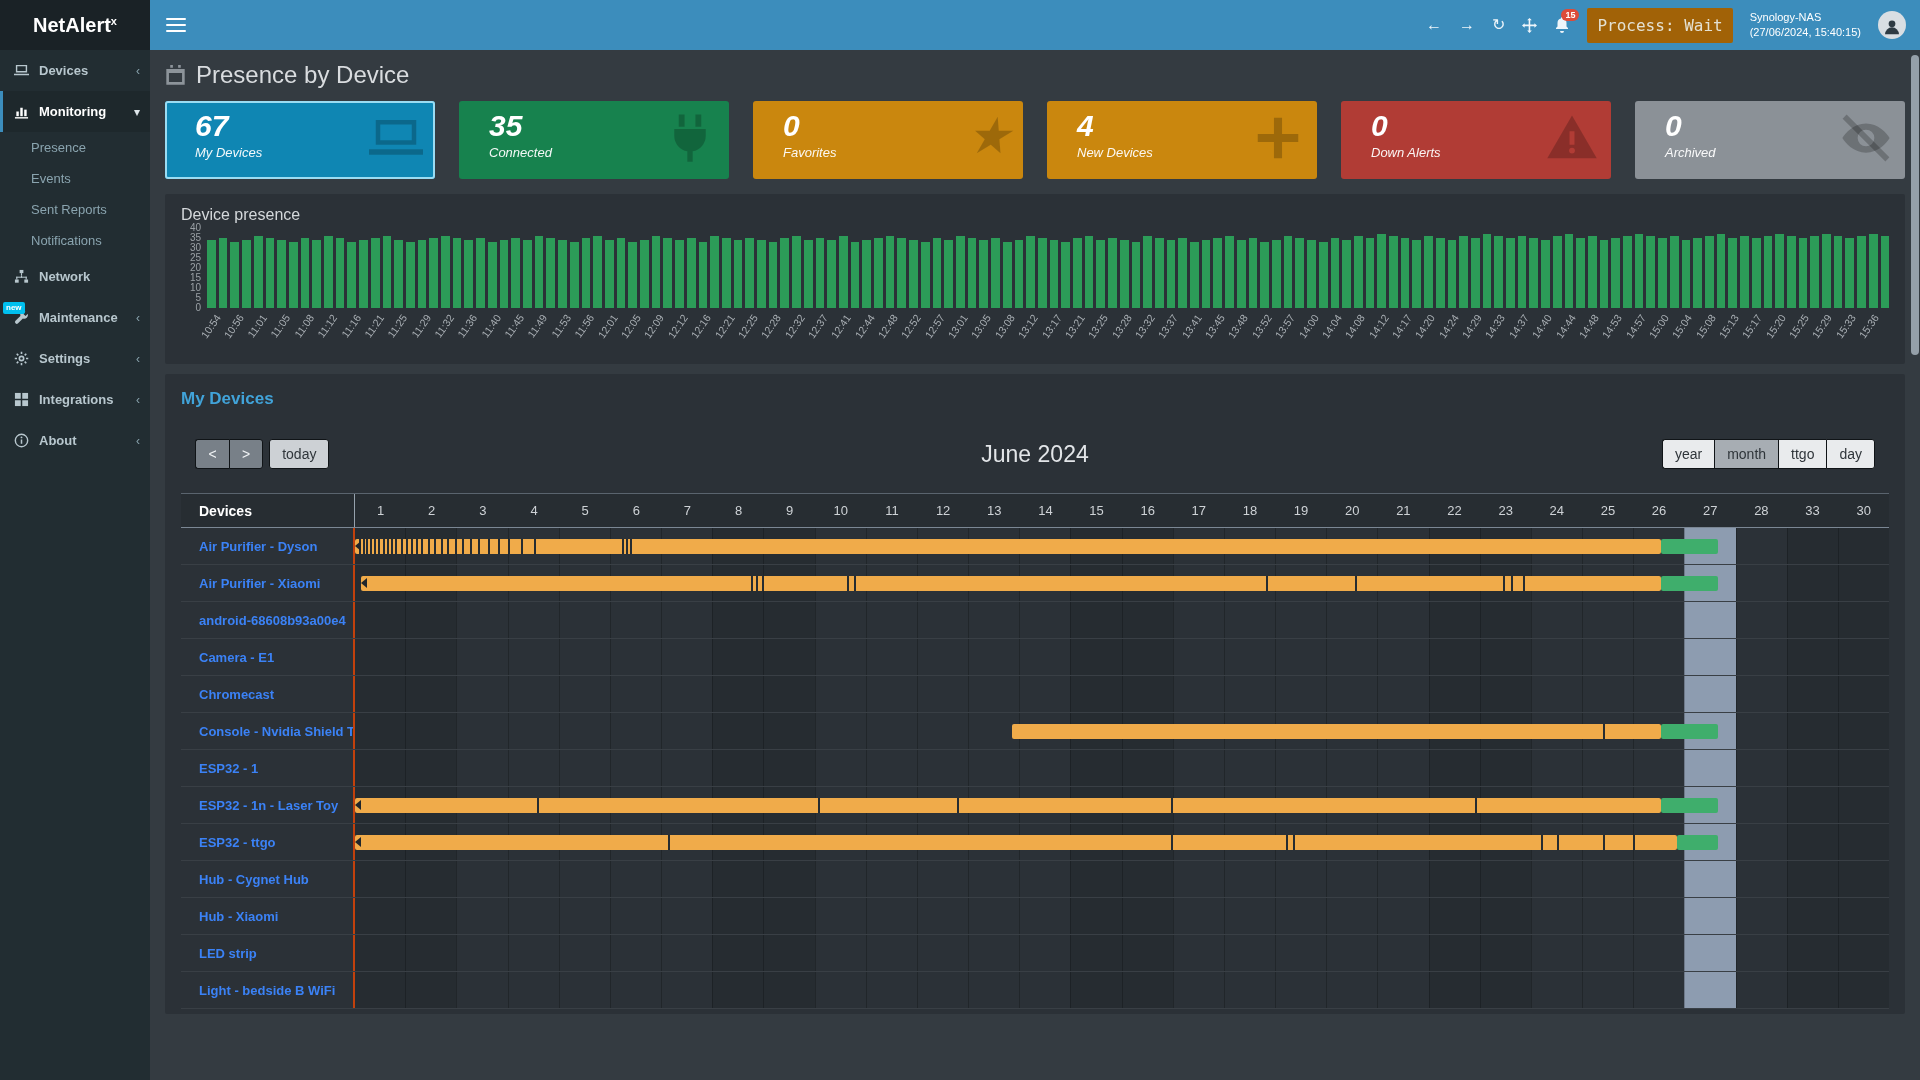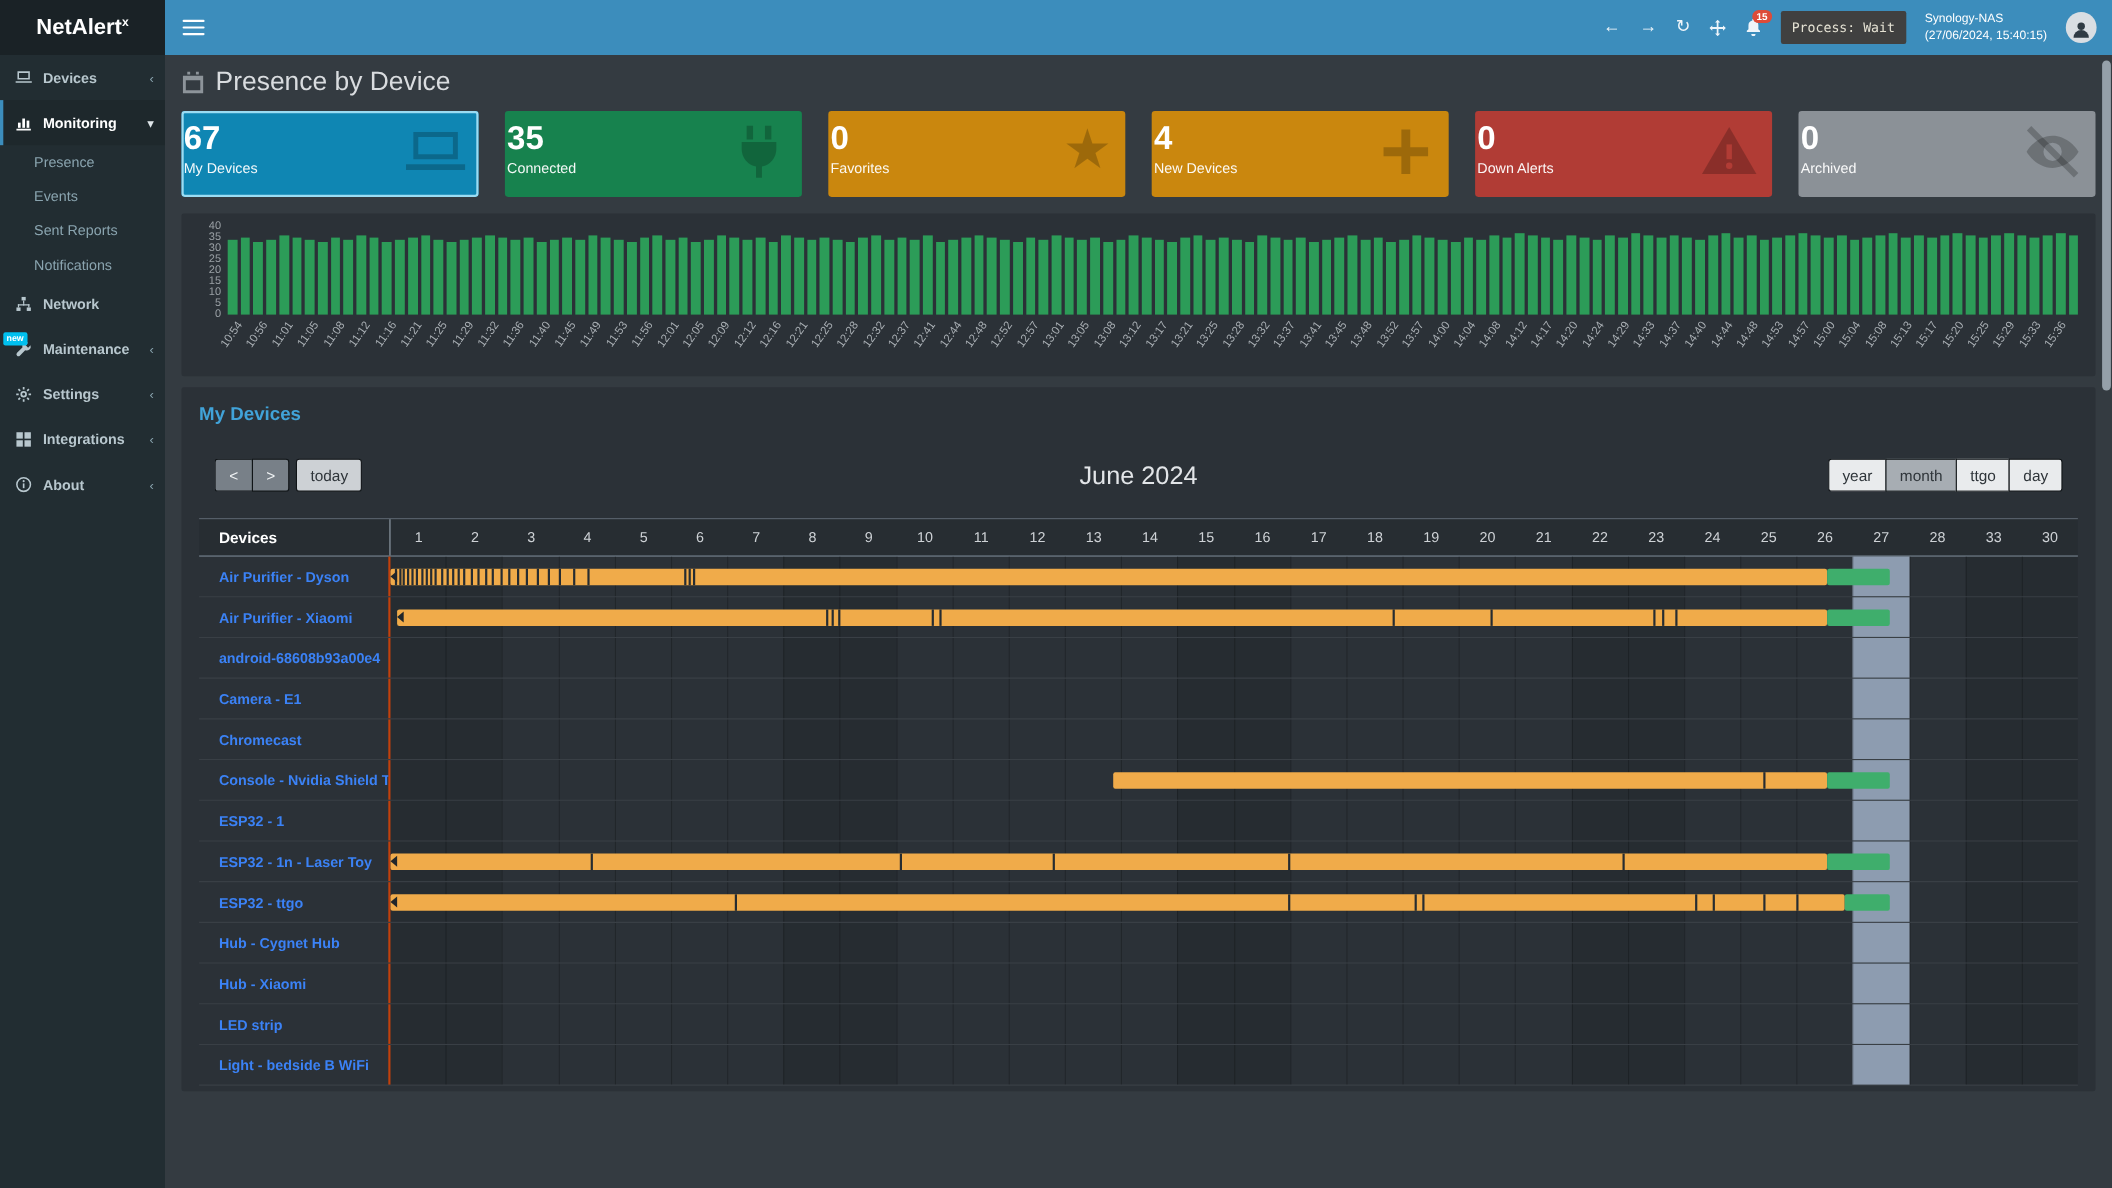--- a/index.html
+++ b/index.html
@@ -23,32 +23,32 @@
   .main { flex:1; display:flex; flex-direction:column; min-width:0; position:relative; }
   .navbar { height:50px; background:var(--navbar,#3c8dbc); flex-shrink:0; display:flex; align-items:center; padding:0 14px 0 16px; color:#fff; }
   .hamburger { width:20px; cursor:pointer; display:flex; flex-direction:column; gap:4px; }
   .hamburger span { display:block; height:2px; background:#fff; border-radius:1px; }
   .nav-right { margin-left:auto; display:flex; align-items:center; gap:17px; }
   .nav-ico { font-size:16px; color:#eef5fa; cursor:pointer; line-height:1; }
   .nav-ico svg { width:15px; height:15px; fill:#eef5fa; display:block; }
   .bell-wrap { position:relative; cursor:pointer; }
   .bell-wrap svg { width:16px; height:16px; fill:#eef5fa; display:block; }
   .nav-badge { position:absolute; top:-8px; right:-9px; background:var(--badge-red,#dd4b39); color:#fff; font-size:9px; font-weight:bold; padding:1px 4px; border-radius:8px; }
-  .process-badge { background:#404040; color:#e4e1d3; font-family:"DejaVu Sans Mono",monospace; font-size:12px; padding:8px 10px; border-radius:2px; cursor:pointer; white-space:nowrap; }
+  .process-badge { background:#a16207; color:#e4e1d3; font-family:"DejaVu Sans Mono",monospace; font-size:16px; padding:8px 10px; border-radius:2px; cursor:pointer; white-space:nowrap; }
   .host { font-size:11px; line-height:1.35; color:#fff; }
   .avatar { width:28px; height:28px; border-radius:50%; background:#d9dee3; display:flex; align-items:center; justify-content:center; cursor:pointer; overflow:hidden; }
   .avatar svg { width:18px; height:18px; margin-top:3px; }
 
   
   .content { flex:1; padding:7px 15px 0; overflow:hidden; }
   .page-title { display:flex; align-items:center; gap:10px; color:#d9dcdf; font-size:24px; padding:4px 0 12px; }
   .page-title svg { width:21px; height:21px; fill:#8d949a; }
 
   .tiles { display:grid; grid-template-columns:repeat(6,1fr); gap:24px; margin-bottom:15px; }
-  .tile { position:relative; height:78px; border-radius:3px; padding:9px 2px; color:#fff; overflow:hidden; cursor:pointer; }
+  .tile { position:relative; height:78px; border-radius:3px; padding:9px 30px; color:#fff; overflow:hidden; cursor:pointer;font-style:italic; }
   .tile.selected { outline:2px solid #9adcf3; outline-offset:-2px; }
   .tile .v { font-size:30px; font-weight:bold; line-height:1.05; }
   .tile .l { font-size:13px; opacity:.95; margin-top:3px; }
   .tile .ic { position:absolute; right:12px; top:10px; color:rgba(0,0,0,0.22); font-size:50px; line-height:1; }
   .tile .ic svg { width:54px; height:54px; fill:rgba(0,0,0,0.22); }
 
   .panel { background:var(--panel-bg,#2b3137); border-radius:2px; }
   .chart-panel { padding:12px 16px 4px; margin-bottom:10px; }
   .panel-title { color:#d4d8db; font-size:16px; margin-bottom:4px; }
   .legend { display:flex; align-items:center; gap:7px; justify-content:center; color:#c3c8cc; font-size:12px; margin:0 0 9px; cursor:pointer; }
@@ -284,20 +284,21 @@
             <div class="v">0</div>
             <div class="l">Archived</div>
             <div class="ic"><svg viewBox="0 0 24 24" fill="currentColor">
                 <path d="M12 5.5c5.4 0 9.3 4.3 10.5 6.5-1.2 2.2-5.1 6.5-10.5 6.5S2.7 14.2 1.5 12C2.7 9.8 6.6 5.5 12 5.5zm0 2.8A3.7 3.7 0 1 0 15.7 12 3.7 3.7 0 0 0 12 8.3z"></path>
                 <path d="M3.4 1.6l19 19-1.8 1.8-19-19z"></path>
               </svg></div>
           </div>
         </div>
 
       <div class="panel chart-panel">
+        <div class="panel-title">Device presence</div>
         <div class="chart">
           <div class="yaxis" id="yaxis">
               <span class="ytick" style="bottom: -5px;">0</span>
               <span class="ytick" style="bottom: 5px;">5</span>
               <span class="ytick" style="bottom: 15px;">10</span>
               <span class="ytick" style="bottom: 25px;">15</span>
               <span class="ytick" style="bottom: 35px;">20</span>
               <span class="ytick" style="bottom: 45px;">25</span>
               <span class="ytick" style="bottom: 55px;">30</span>
               <span class="ytick" style="bottom: 65px;">35</span>

